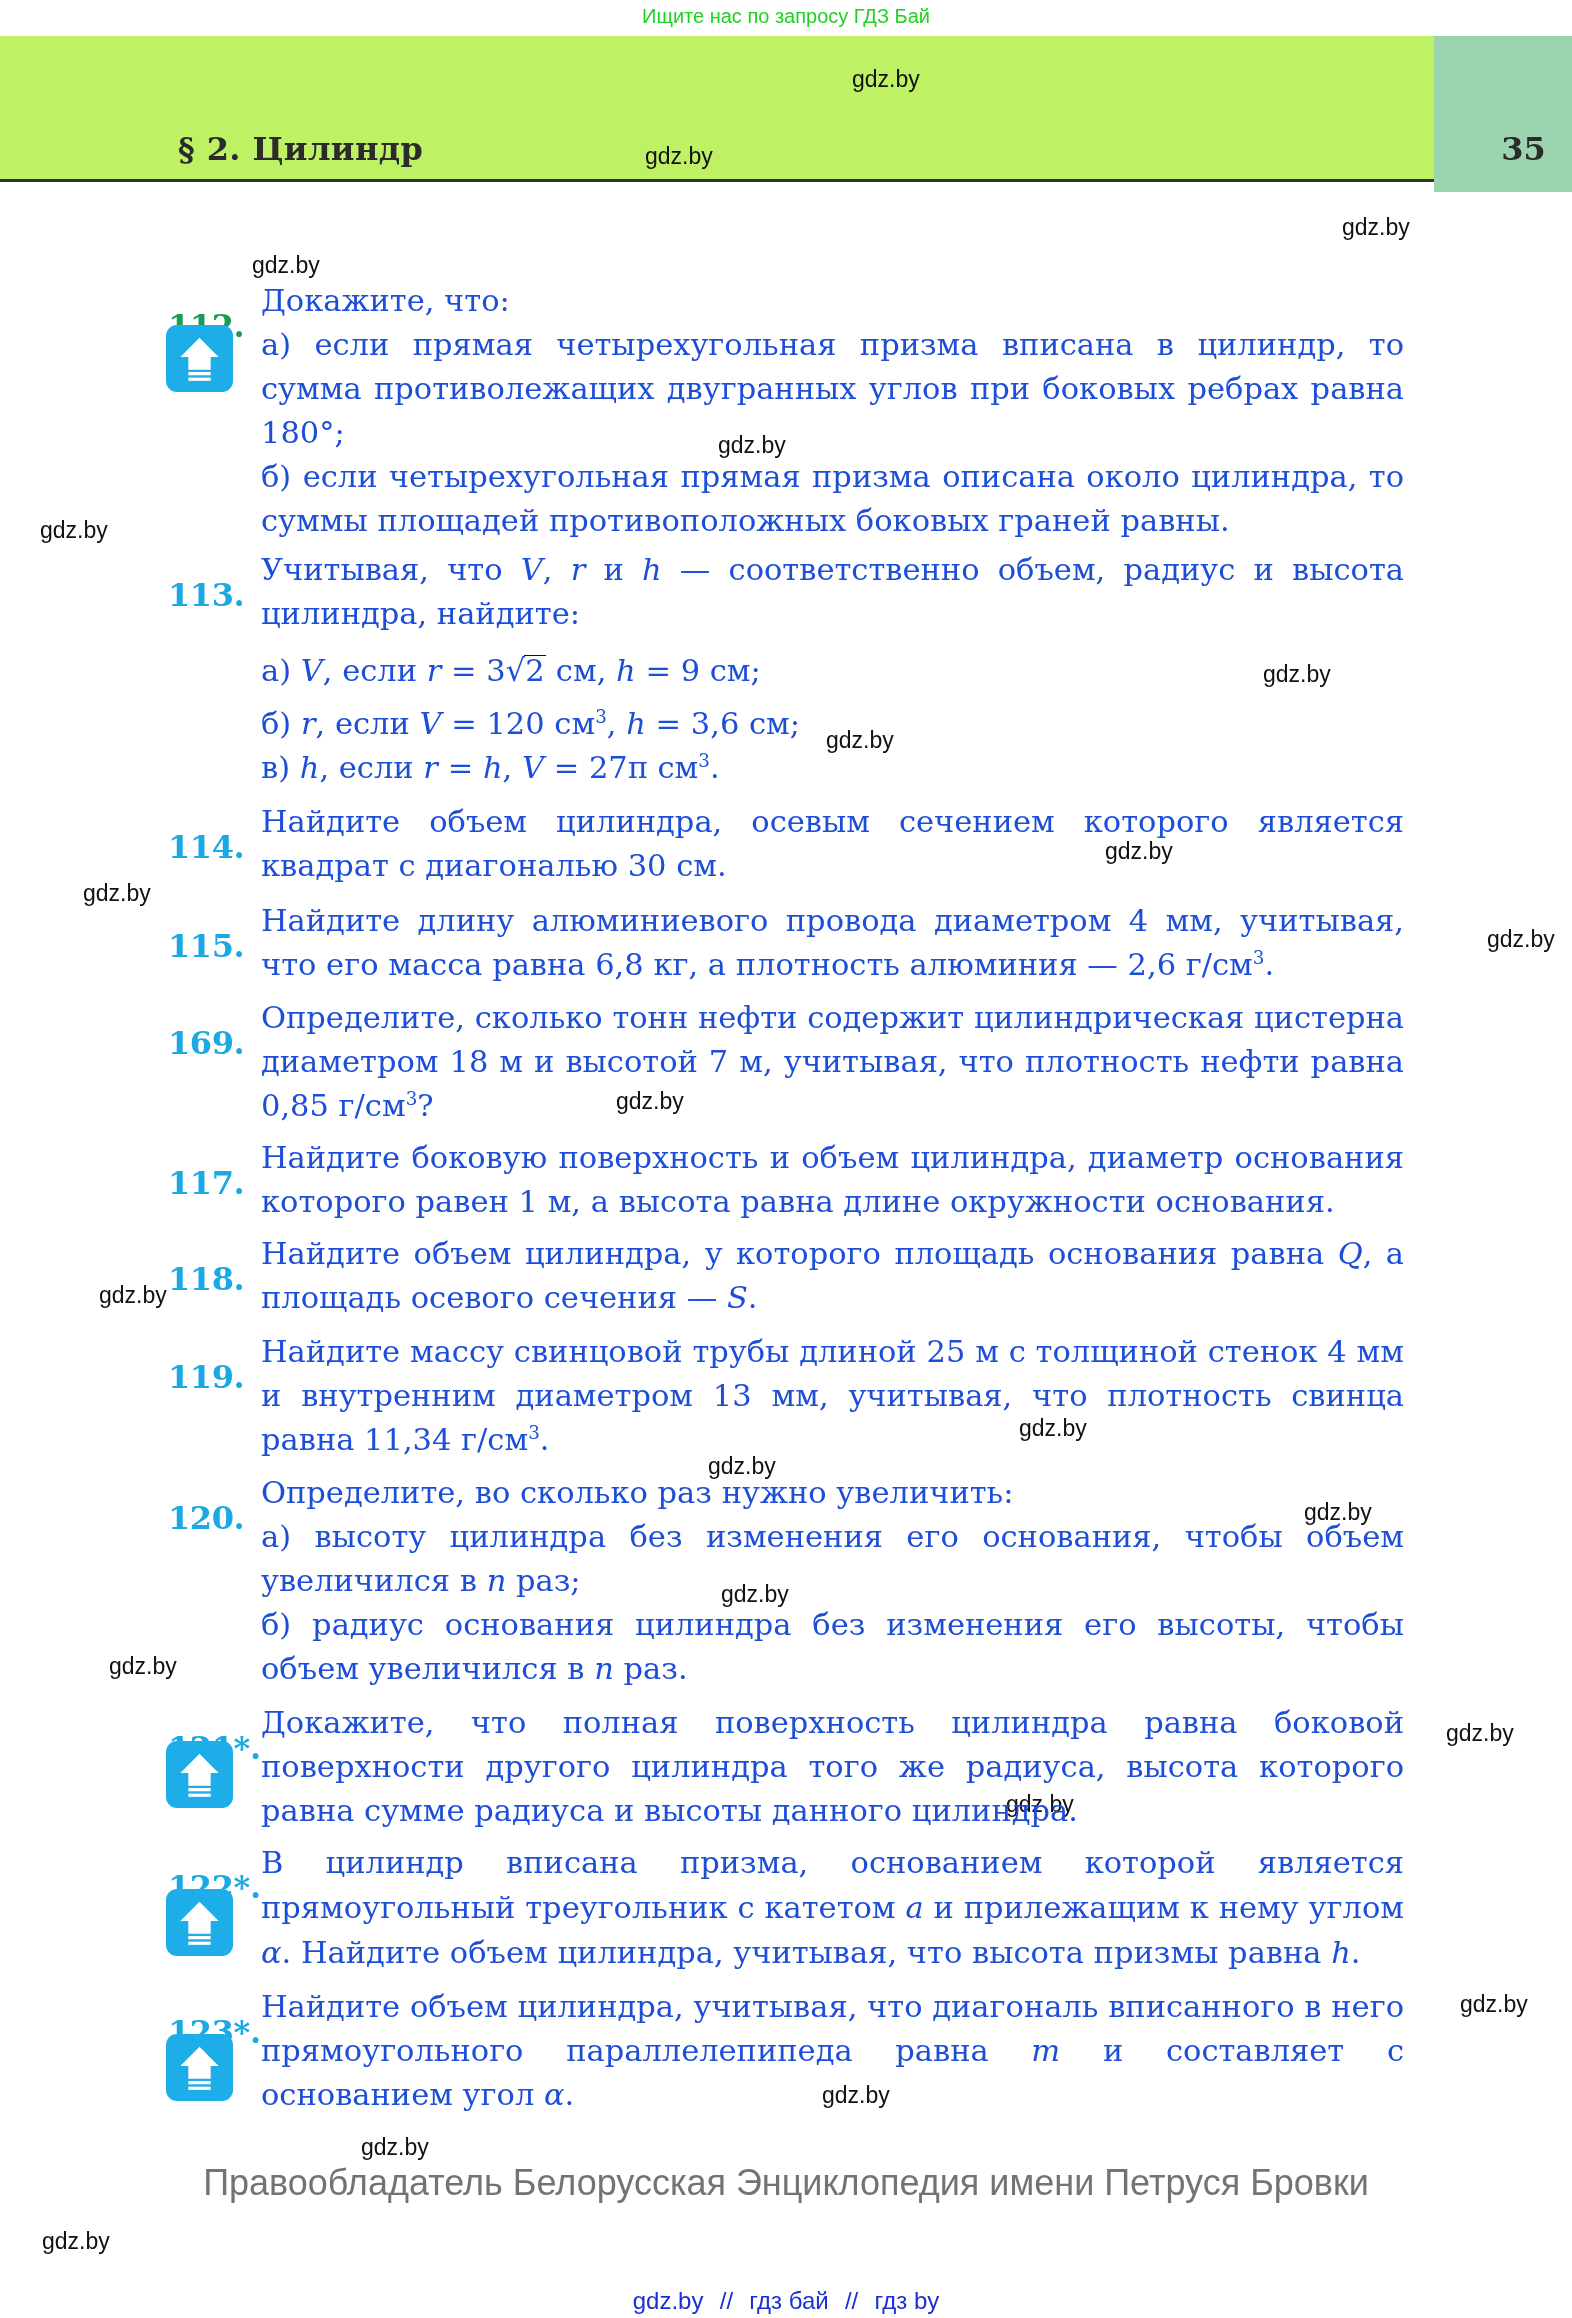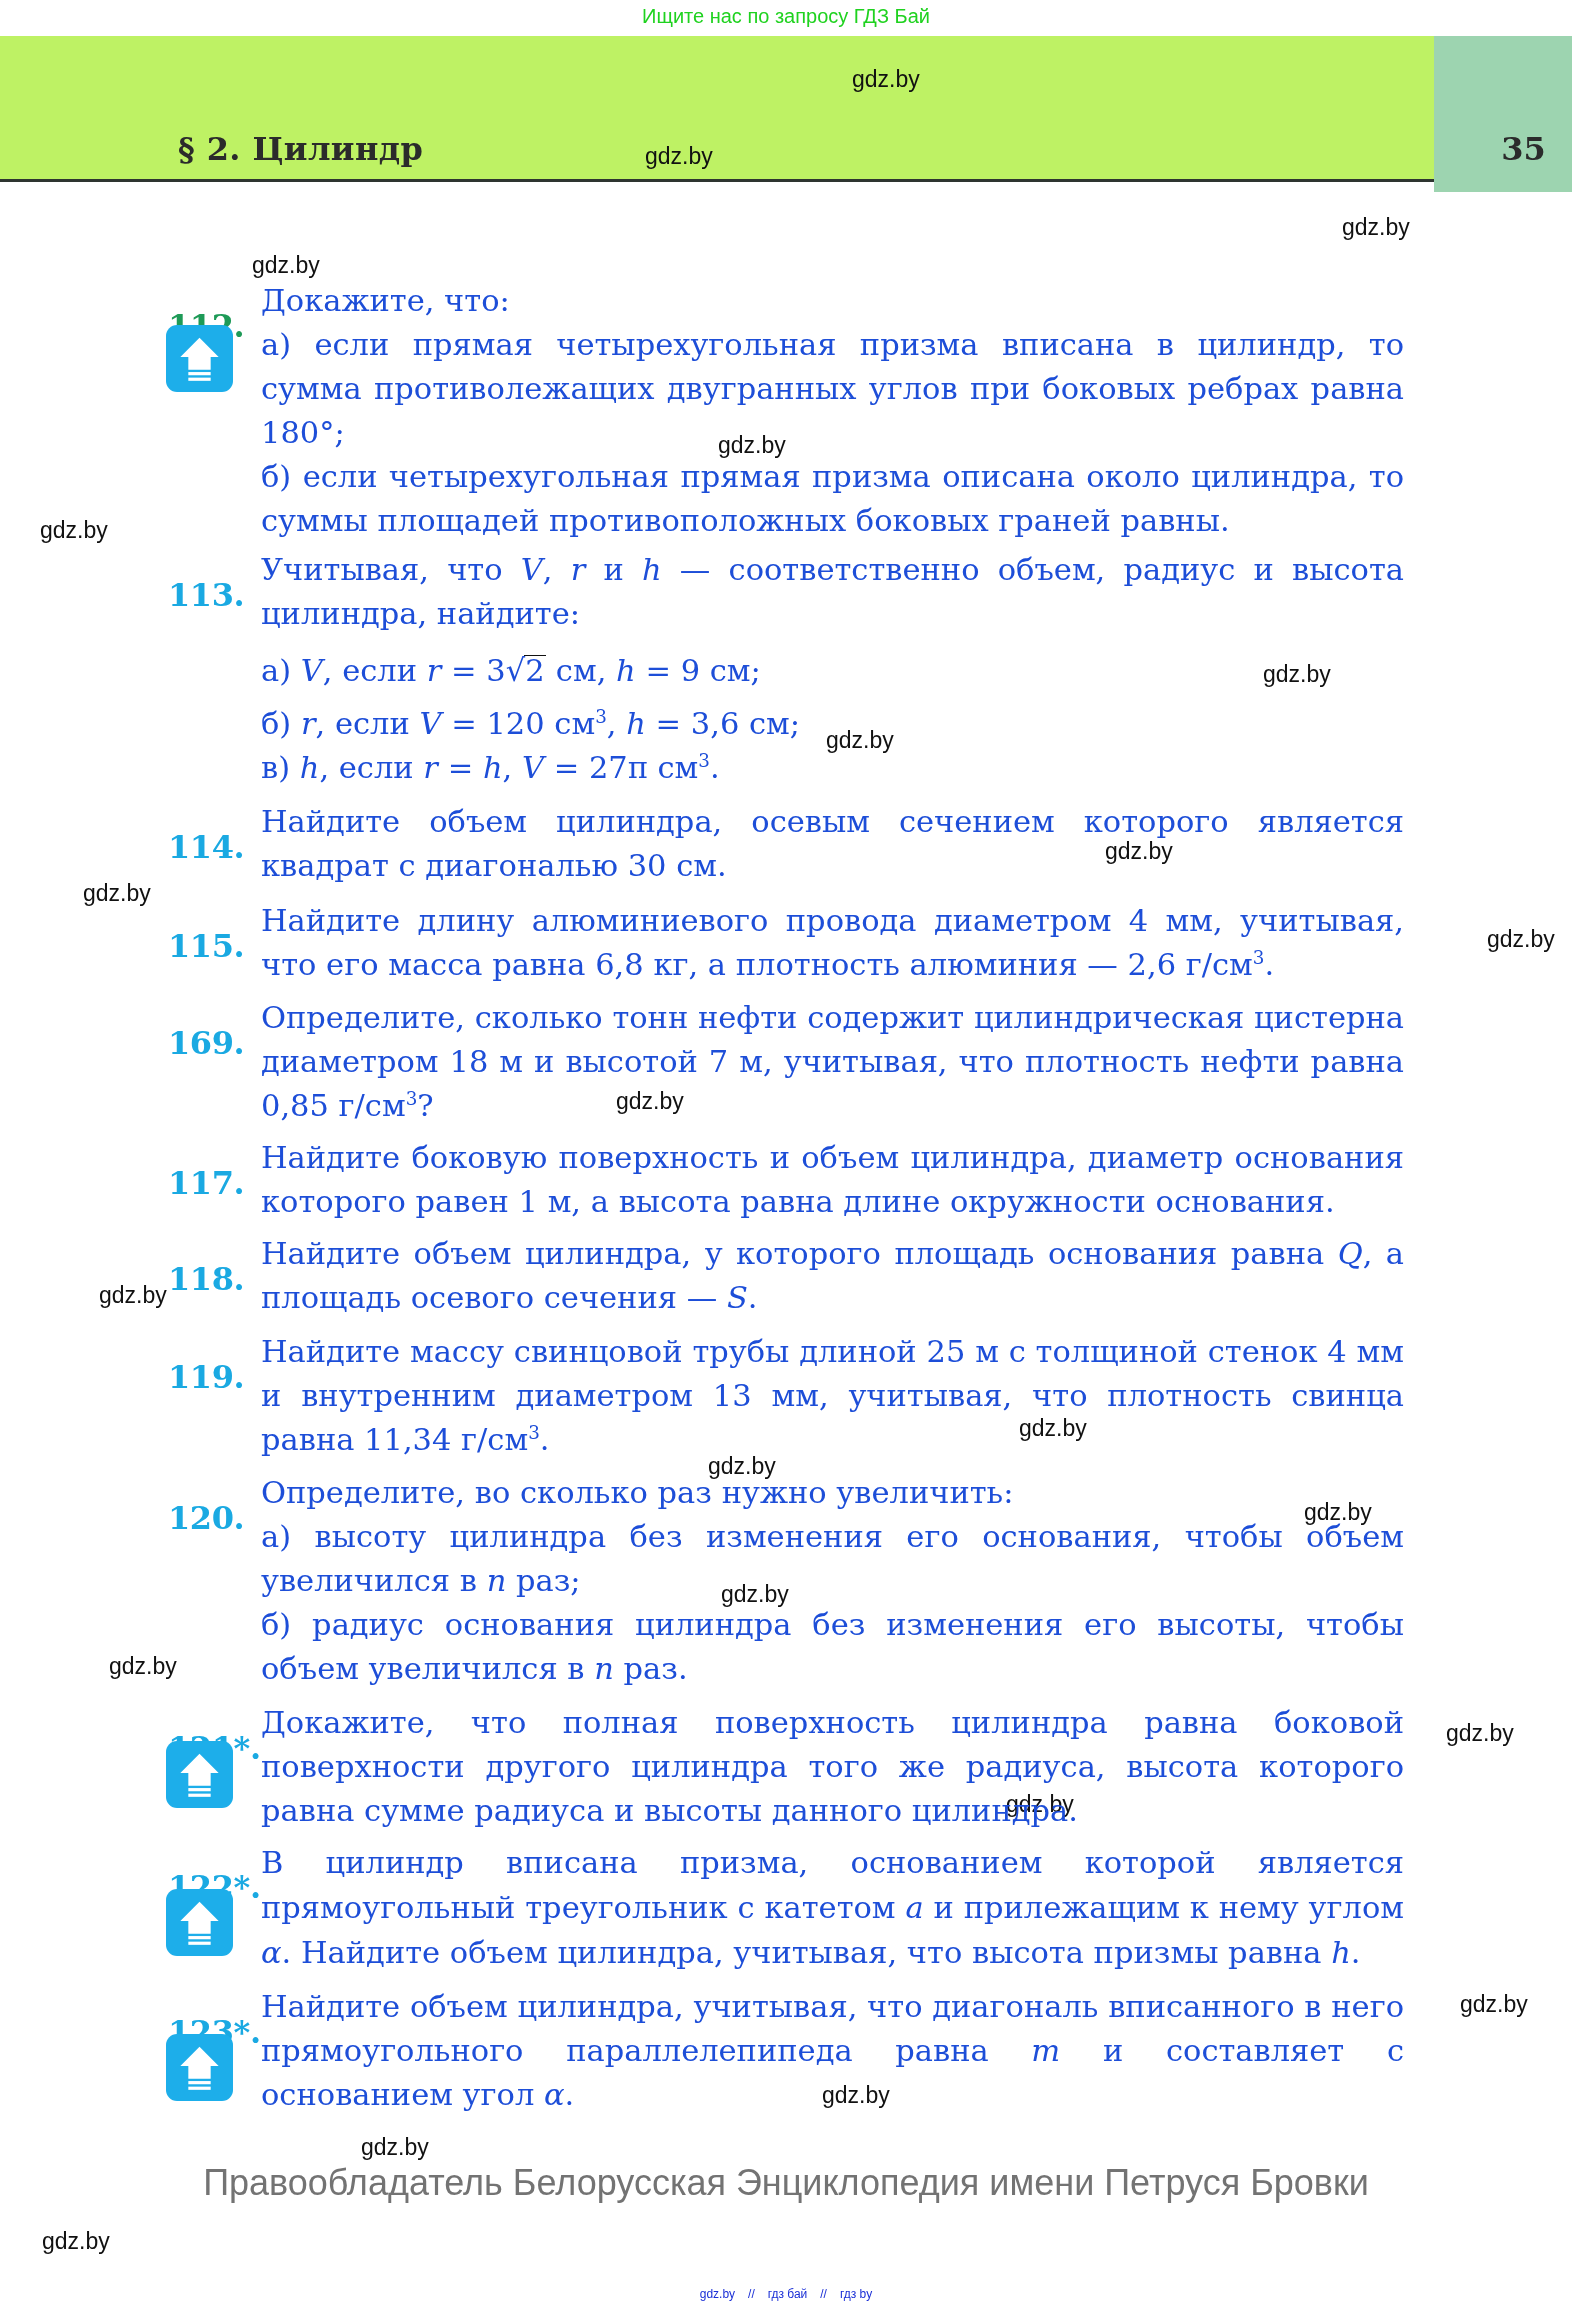--- a/index.html
+++ b/index.html
@@ -50,21 +50,21 @@
   .icon-btn svg { position: absolute; left: 0; top: 0; width: 67px; height: 67px; }
   i.v { font-style: italic; }
   sup { font-size: 60%; line-height: 0; }
   .sqrt { display: inline-block; border-top: 1.6px solid #111; padding: 0 1.6px; line-height: 1; margin-left: -1.6px; }
   .copyright {
     position: absolute; left: 0; width: 1572px; top: 2162px; text-align: center;
     font-family: "Liberation Sans", sans-serif; font-size: 36px; color: #737373;
   }
   .footer-links {
     position: absolute; left: 0; width: 1572px; top: 2287px; text-align: center;
-    font-family: "Liberation Sans", sans-serif; font-size: 12px; color: #1a2fd6;
+    font-family: "Liberation Sans", sans-serif; font-size: 24px; color: #1a2fd6;
   }
   .footer-links span { margin: 0 4.8px; }
 </style>
 </head>
 <body>
 
 <div class="banner">Ищите нас по запросу ГДЗ Бай</div>
 
 <div class="header">
   <div class="title">§ 2. Цилиндр</div>

